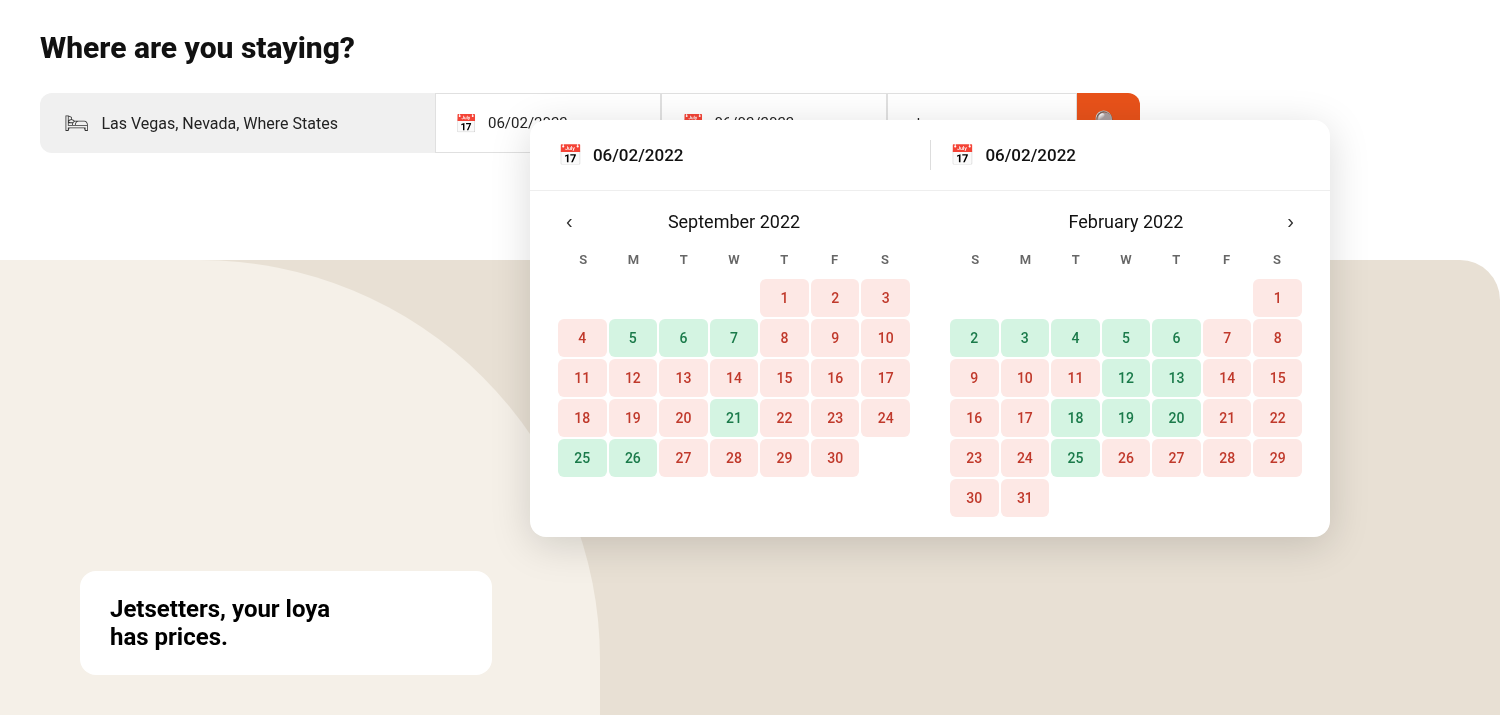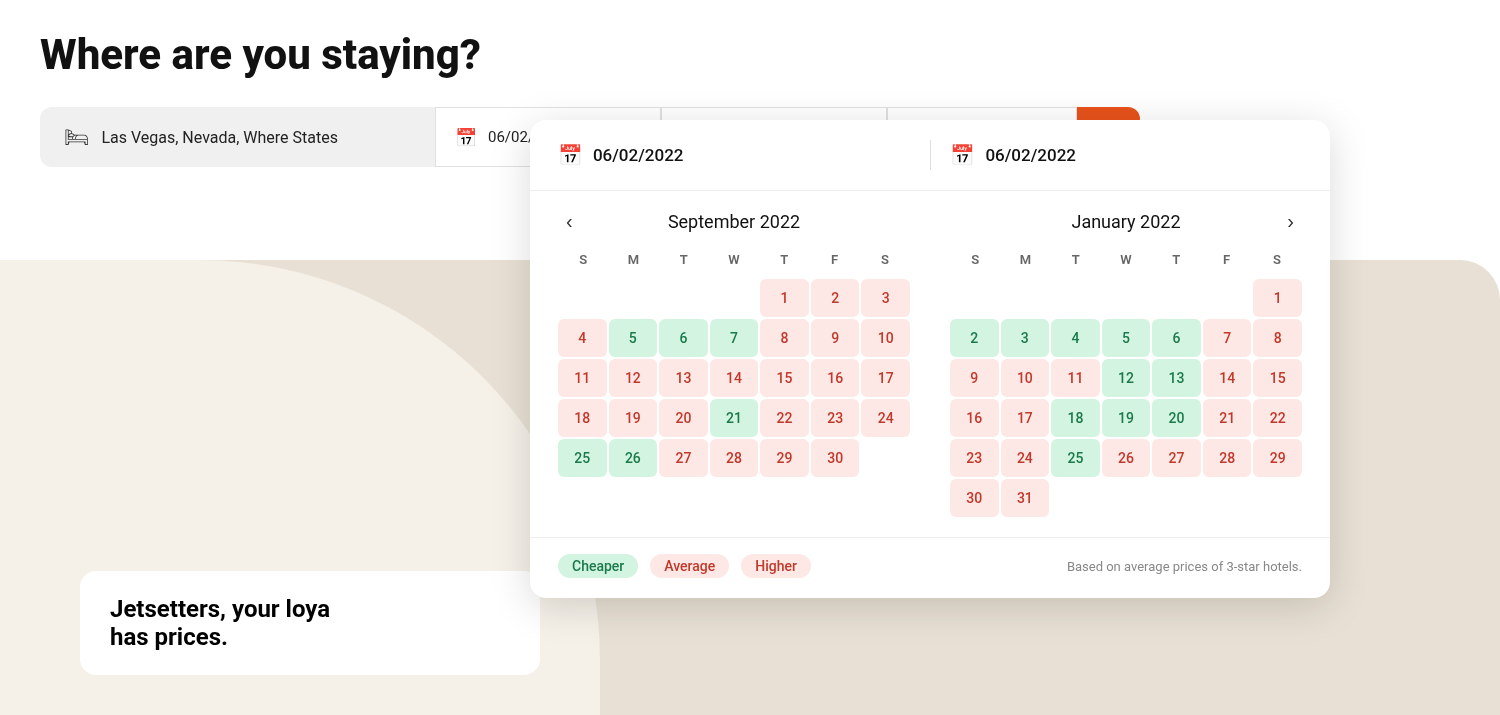--- a/index.html
+++ b/index.html
@@ -40,21 +40,21 @@
     }
 
     
     .content {
       position: relative;
       z-index: 1;
       padding: 30px 40px;
     }
 
     .page-title {
-      font-size: 42px;
+      font-size: 30px;
       font-weight: 800;
       color: #111;
       margin-bottom: 28px;
     }
 
     
     .search-bar {
       display: flex;
       align-items: center;
       gap: 0;
@@ -297,21 +297,21 @@
 
     
     .hero-card {
       position: absolute;
       bottom: 40px;
       left: 80px;
       background: #fff;
       border-radius: 16px;
       padding: 24px 30px;
       z-index: 3;
-      width: 460px;
+      width: 412px;
     }
   </style>
 </head>
 <body>
 
 <div class="page-bg"></div>
 <div class="hero-bg"></div>
 <div class="hero-bg-curve"></div>
 
 <div class="content">
@@ -411,21 +411,21 @@
             <div class="day-cell empty"></div>
             <div class="day-cell empty"></div>
             <div class="day-cell empty"></div>
             <div class="day-cell empty"></div>
           </div>
       </div>
     </div>
 
     <div class="calendar-month">
       <div class="calendar-header">
-        <span class="month-title">January 2022</span>
+        <span class="month-title">February 2022</span>
         <button class="nav-btn next">›</button>
       </div>
       <div class="calendar-grid">
         <div class="day-header">
           <span>S</span>
           <span>M</span>
           <span>T</span>
           <span>W</span>
           <span>T</span>
           <span>F</span>
@@ -472,28 +472,20 @@
             <div class="day-cell empty"></div>
             <div class="day-cell empty"></div>
             <div class="day-cell empty"></div>
             <div class="day-cell empty"></div>
             <div class="day-cell empty"></div>
           </div>
       </div>
     </div>
   </div>
 
-  <div class="calendar-legend">
-    <div class="legend-items">
-      <span class="legend-badge cheaper">Cheaper</span>
-      <span class="legend-badge average">Average</span>
-      <span class="legend-badge higher">Higher</span>
-    </div>
-    <span class="legend-note">Based on average prices of 3-star hotels.</span>
-  </div>
 </div>
 
 <div class="hero-card">
   <h2>
     <span>Jetsetters, your loya</span><br>
     <span>has prices.</span>
   </h2>
 </div>
 
 </body></html>

